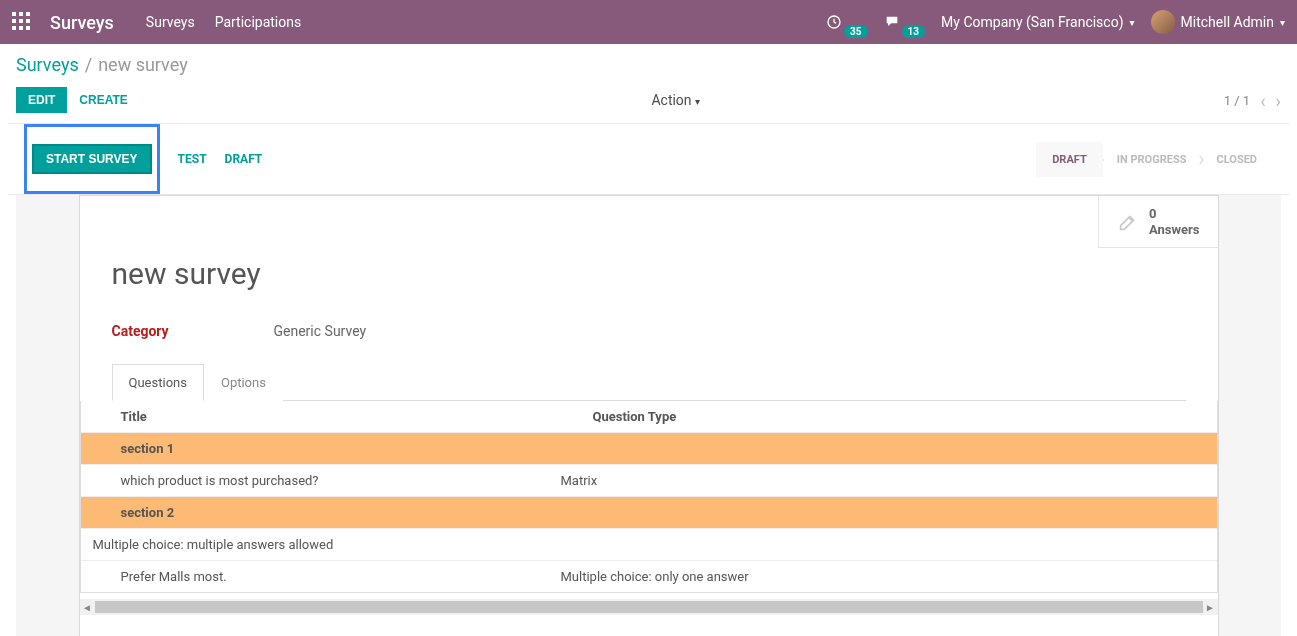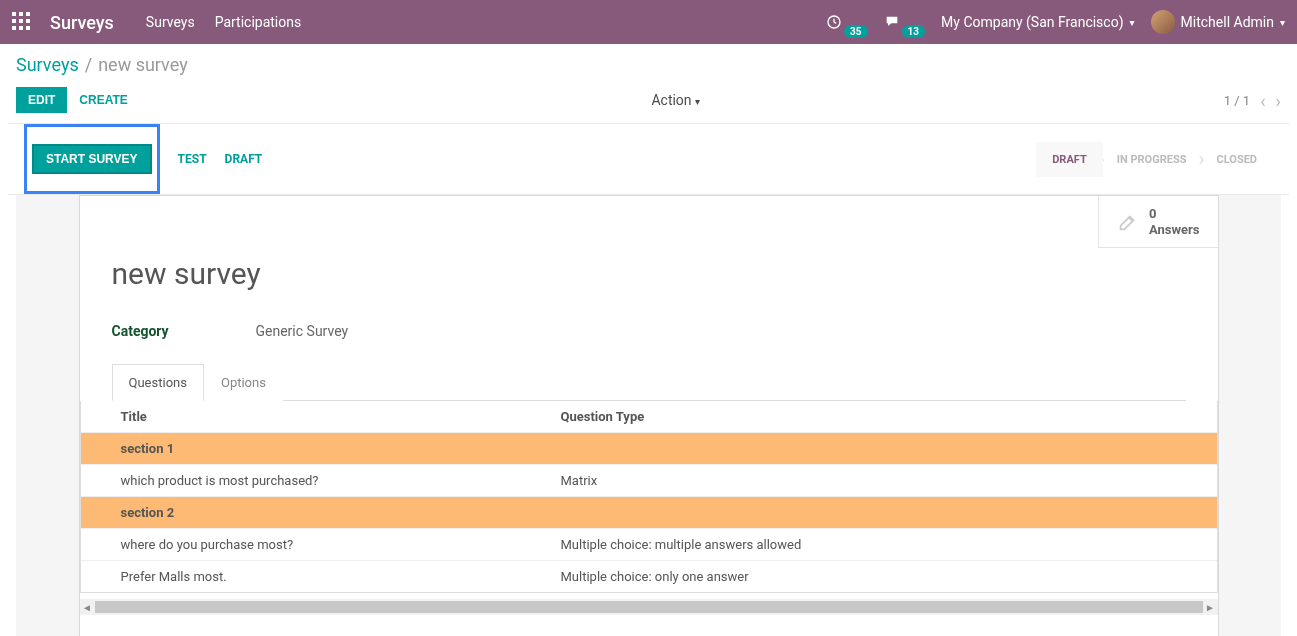--- a/index.html
+++ b/index.html
@@ -52,31 +52,31 @@
 .sheet { background: #fff; border: 1px solid #d9d9d9; max-width: 1140px; margin: 0 auto; position: relative; padding: 0 0 24px 0; }
 .sheet-topright { position: absolute; top: 0; right: 0; display: flex; border-left: 1px solid #e5e5e5; border-bottom: 1px solid #e5e5e5; }
 .answers-box { display: flex; align-items: center; padding: 10px 18px; cursor: pointer; color: #666; }
 .answers-box .num { font-weight: bold; margin-right: 0; }
 .answers-box .txt-wrap { display: flex; flex-direction: column; font-size: 13px; font-weight: bold; line-height: 1.2; }
 .edit-icon { margin-right: 10px; opacity: 0.5; }
 
 .sheet-body { padding: 60px 32px 0 32px; }
 .survey-title { font-size: 30px; color: #555; font-weight: 400; margin-bottom: 32px; }
 .field-row { display: flex; margin-bottom: 24px; font-size: 14px; }
-.field-label { width: 144px; font-weight: bold; color: #14532d; }
+.field-label { width: 162px; font-weight: bold; color: #b91c1c; }
 .field-value { color: #666; }
 
 
 .tabs-wrap { margin: 24px 32px 0 32px; border-bottom: 1px solid #ddd; display: flex; }
 .tab { padding: 10px 16px; font-size: 13px; color: #888; cursor: pointer; border: 1px solid transparent; border-bottom: none; position: relative; bottom: -1px; background: #fff; }
 .tab.active { border-color: #ddd; color: #555; border-bottom: 1px solid #fff; }
 
 
 .q-table { border: 1px solid #ddd; border-top: none; margin: 0 0 6px 0; }
-.q-header { display: flex; padding: 8px 12px; font-weight: bold; color: #555; font-size: 13px; }
+.q-header { display: flex; padding: 8px 12px; font-weight: bold; color: #555; font-size: 13px; gap: 32px; }
 .col-title { flex: 0 0 468px; padding-left: 28px; }
 .col-type { flex: 1; }
 .q-row { display: flex; padding: 8px 12px; border-top: 1px solid #eee; font-size: 13px; color: #555; }
 .q-row.section { background: #fdba74; font-weight: bold; }
 .q-row .cell-title { flex: 0 0 468px; padding-left: 28px; }
 .q-row .cell-type { flex: 1; }
 
 .h-scroll-track { height: 16px; background: #f1f1f1; margin: 0 0 0 0; position: relative; }
 .h-scroll-left { position: absolute; left: 0; top: 0; width: 15px; height: 16px; display: flex; align-items: center; justify-content: center; color: #888; font-size: 10px;}
 .h-scroll-right { position: absolute; right: 0; top: 0; width: 15px; height: 16px; display: flex; align-items: center; justify-content: center; color: #888; font-size: 10px;}
@@ -214,21 +214,20 @@
             </div>
             <div class="q-row">
               <div class="cell-title">which product is most purchased?</div>
               <div class="cell-type">Matrix</div>
             </div>
             <div class="q-row section">
               <div class="cell-title">section 2</div>
               <div class="cell-type"></div>
             </div>
             <div class="q-row">
-              <div class="cell-title">where do you purchase most?</div>
               <div class="cell-type">Multiple choice: multiple answers allowed</div>
             </div>
             <div class="q-row">
               <div class="cell-title">Prefer Malls most.</div>
               <div class="cell-type">Multiple choice: only one answer</div>
             </div>
           </div>
   </div>
 
   <div class="h-scroll-track">

